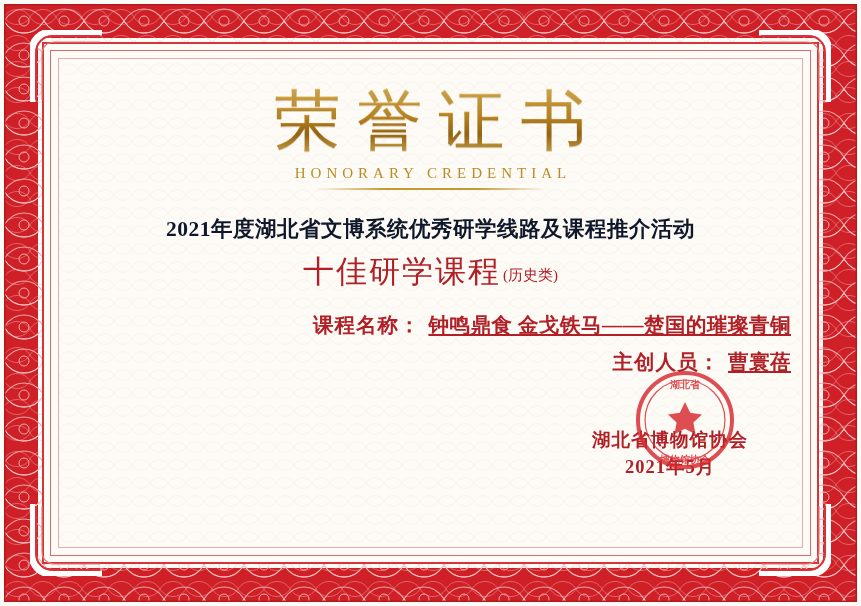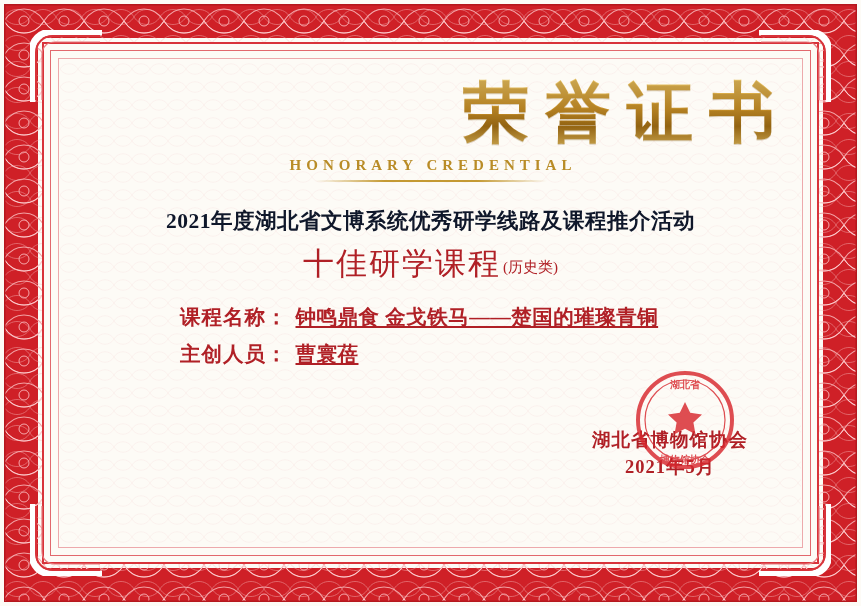--- a/index.html
+++ b/index.html
@@ -92,42 +92,42 @@
   
   .content {
     position: absolute;
     left: 70px;
     right: 70px;
     top: 62px;
     bottom: 62px;
   }
 
   .title-main {
-    text-align: right;
-    margin-top: 16px;
+    text-align: center;
+    margin-top: 24px;
     font-family: "Liberation Serif", serif;
     font-size: 66px;
-    font-weight: bold;
+    font-weight: normal;
     letter-spacing: 16px;
     text-indent: 16px;
     line-height: 1.05;
     color: #c8962a;
     background: linear-gradient(180deg,#e8c56a 0%, #c8912a 45%, #9c6a14 70%, #e2bd62 100%);
     -webkit-background-clip: text;
     background-clip: text;
     -webkit-text-fill-color: transparent;
     text-shadow: 0 1px 0 rgba(120,80,10,0.25);
   }
 
   .title-sub {
     text-align: center;
     margin-top: 10px;
     font-family: "Liberation Serif", serif;
     font-size: 15px;
-    font-weight: bold;
+    font-weight: normal;
     letter-spacing: 5px;
     text-indent: 5px;
     color: #b98c27;
   }
 
   .rule-wrap {
     display: flex;
     align-items: center;
     justify-content: center;
     margin-top: 6px;
@@ -170,20 +170,21 @@
     margin-top: 18px;
     padding-left: 110px;
   }
   .field-row {
     display: flex;
     align-items: baseline;
     margin-bottom: 9px;
     color: #b02026;
     font-weight: bold;
     font-size: 20.5px;
+    justify-content: flex-end;
   }
   .field-label {
     white-space: nowrap;
     letter-spacing: 1px;
   }
   .field-value {
     margin-left: 8px;
     white-space: nowrap;
     letter-spacing: 0.5px;
     text-decoration: underline;

